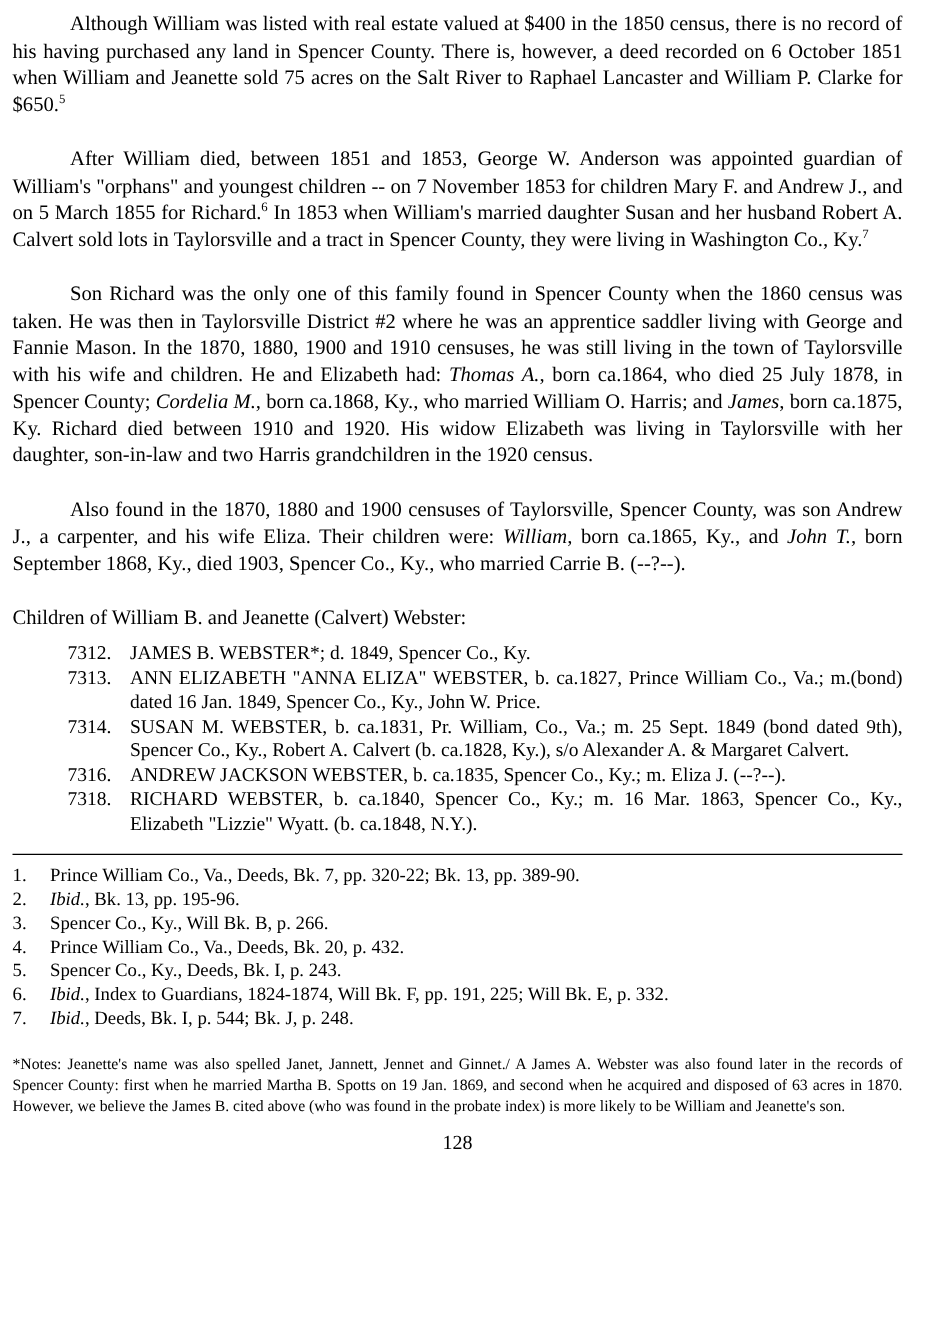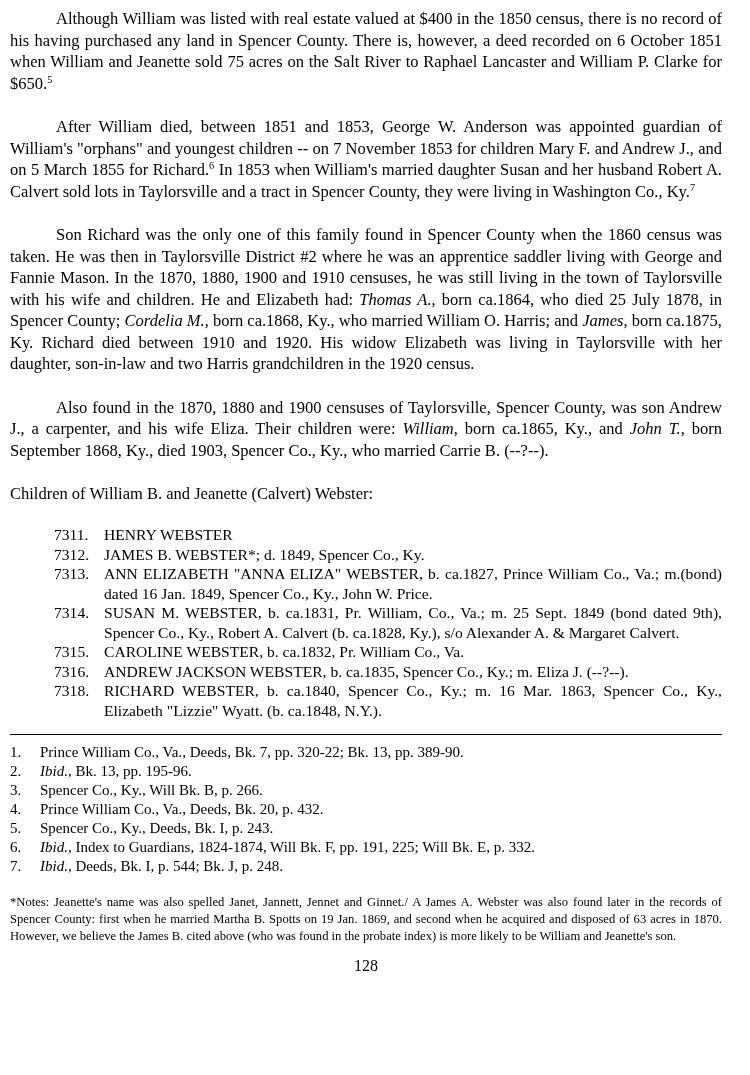--- a/index.html
+++ b/index.html
@@ -15,21 +15,21 @@
     position: relative;
   }
   .para {
     text-align: justify;
     text-indent: 46px;
     line-height: 21.5px;
     margin: 0 0 22px 0;
   }
   .para sup, .fn-text sup { font-size: 0.62em; vertical-align: super; line-height: 0; }
   .heading {
-    margin: 4px 0 20px 0;
+    margin: 4px 0 8px 0;
     line-height: 22px;
   }
   .child-list { margin: 0 0 0 44px; }
   .child-row {
     display: flex;
     font-size: 15.6px;
     line-height: 19.5px;
     text-align: justify;
   }
   .child-num { flex: 0 0 42px; }
@@ -66,38 +66,30 @@
 
   <p class="para"><span>Although William was listed with real estate valued at $400 in the 1850 census, there is no record of his having purchased any land in Spencer County. There is, however, a deed recorded on 6 October 1851 when William and Jeanette sold 75 acres on the Salt River to Raphael Lancaster and William P. Clarke for $650.</span><sup>5</sup></p>
   <p class="para"><span>After William died, between 1851 and 1853, George W. Anderson was appointed guardian of William's "orphans" and youngest children -- on 7 November 1853 for children Mary F. and Andrew J., and on 5 March 1855 for Richard.</span><sup>6</sup><span> In 1853 when William's married daughter Susan and her husband Robert A. Calvert sold lots in Taylorsville and a tract in Spencer County, they were living in Washington Co., Ky.</span><sup>7</sup></p>
   <p class="para"><span>Son Richard was the only one of this family found in Spencer County when the 1860 census was taken. He was then in Taylorsville District #2 where he was an apprentice saddler living with George and Fannie Mason. In the 1870, 1880, 1900 and 1910 censuses, he was still living in the town of Taylorsville with his wife and children. He and Elizabeth had: </span><i>Thomas A.</i><span>, born ca.1864, who died 25 July 1878, in Spencer County; </span><i>Cordelia M.</i><span>, born ca.1868, Ky., who married William O. Harris; and </span><i>James</i><span>, born ca.1875, Ky. Richard died between 1910 and 1920. His widow Elizabeth was living in Taylorsville with her daughter, son-in-law and two Harris grandchildren in the 1920 census.</span></p>
   <p class="para"><span>Also found in the 1870, 1880 and 1900 censuses of Taylorsville, Spencer County, was son Andrew J., a carpenter, and his wife Eliza. Their children were: </span><i>William</i><span>, born ca.1865, Ky., and </span><i>John T.</i><span>, born September 1868, Ky., died 1903, Spencer Co., Ky., who married Carrie B. (--?--).</span></p>
 
   <p class="heading">Children of William B. and Jeanette (Calvert) Webster:</p>
 
   <div class="child-list">
     <div class="child-row">
-      <span class="child-num">7311.</span>
-      <span class="child-text">HENRY WEBSTER</span>
-    </div>
-    <div class="child-row">
       <span class="child-num">7312.</span>
       <span class="child-text">JAMES B. WEBSTER*; d. 1849, Spencer Co., Ky.</span>
     </div>
     <div class="child-row">
       <span class="child-num">7313.</span>
       <span class="child-text">ANN ELIZABETH "ANNA ELIZA" WEBSTER, b. ca.1827, Prince William Co., Va.; m.(bond) dated 16 Jan. 1849, Spencer Co., Ky., John W. Price.</span>
     </div>
     <div class="child-row">
       <span class="child-num">7314.</span>
       <span class="child-text">SUSAN M. WEBSTER, b. ca.1831, Pr. William, Co., Va.; m. 25 Sept. 1849 (bond dated 9th), Spencer Co., Ky., Robert A. Calvert (b. ca.1828, Ky.), s/o Alexander A. &amp; Margaret Calvert.</span>
-    </div>
-    <div class="child-row">
-      <span class="child-num">7315.</span>
-      <span class="child-text">CAROLINE WEBSTER, b. ca.1832, Pr. William Co., Va.</span>
     </div>
     <div class="child-row">
       <span class="child-num">7316.</span>
       <span class="child-text">ANDREW JACKSON WEBSTER, b. ca.1835, Spencer Co., Ky.; m. Eliza J. (--?--).</span>
     </div>
     <div class="child-row">
       <span class="child-num">7318.</span>
       <span class="child-text">RICHARD WEBSTER, b. ca.1840, Spencer Co., Ky.; m. 16 Mar. 1863, Spencer Co., Ky., Elizabeth "Lizzie" Wyatt. (b. ca.1848, N.Y.).</span>
     </div>
   </div>

